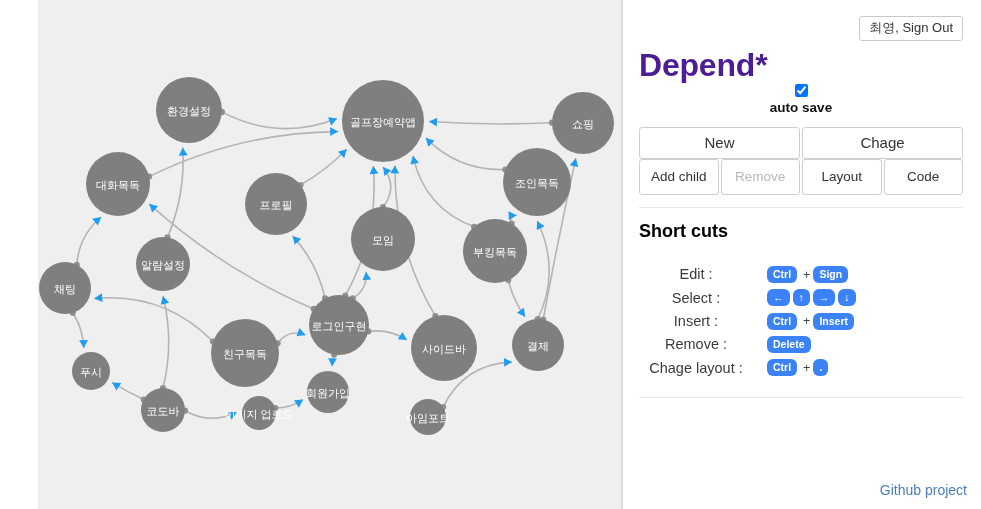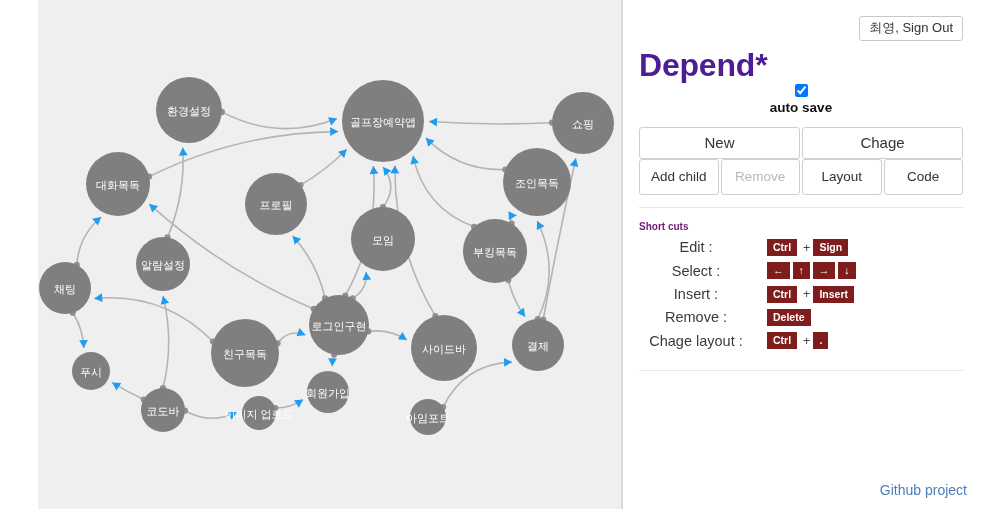--- a/index.html
+++ b/index.html
@@ -95,40 +95,40 @@
     padding: 0;
   }
   .toolbtn:last-child { margin-right: 0; }
   .toolbtn.disabled { color: #b8b8b8; cursor: default; }
 
   .hr { height: 1px; background: #e6e6e6; width: 100%; }
   #hr-top { margin-top: 12px; }
   #hr-bottom { margin-top: 18px; }
 
   #shortcuts-title {
-    margin: 13px 0 4px 0;
-    font-size: 10px; font-weight: bold; color: #701a75;
+    margin: 13px 0 21px 0;
+    font-size: 18px; font-weight: bold; color: #000000;
   }
   #shortcuts-table { width: 100%; border-collapse: collapse; }
   #shortcuts-table td { padding: 2px 0; vertical-align: middle; }
   .sc-label {
     text-align: center;
     width: 128px;
     padding-right: 14px !important;
     font-size: 14.5px;
     color: #3a3a3a;
   }
   .sc-keys { text-align: left; }
   .keycap {
     display: inline-block;
-    background: #7f1d1d;
+    background: #3b82f6;
     color: #ffffff;
     font-size: 10.5px;
     font-weight: bold;
-    border-radius: 0;
+    border-radius: 6px;
     padding: 2px 6px 3px;
     line-height: 1.15;
     min-width: 13px;
     text-align: right;
     vertical-align: middle;
     margin: 1px 0;
     cursor: pointer;
   }
   .keyplus {
     display: inline-block;

